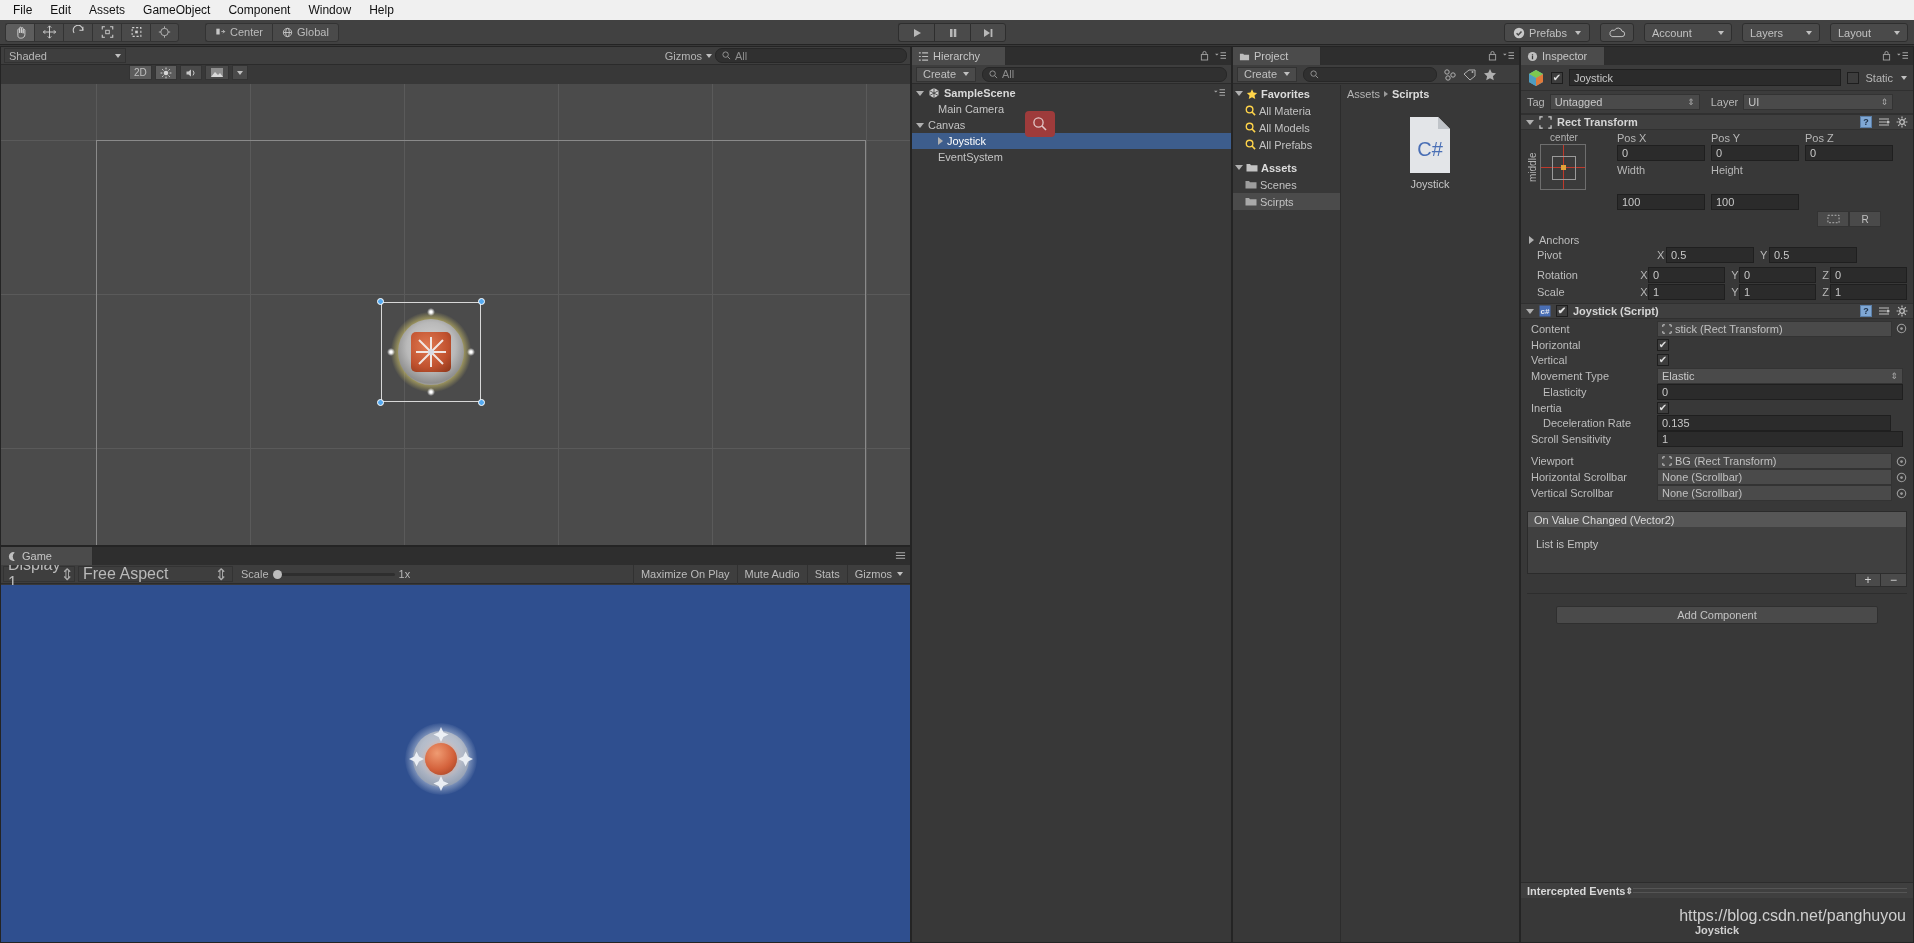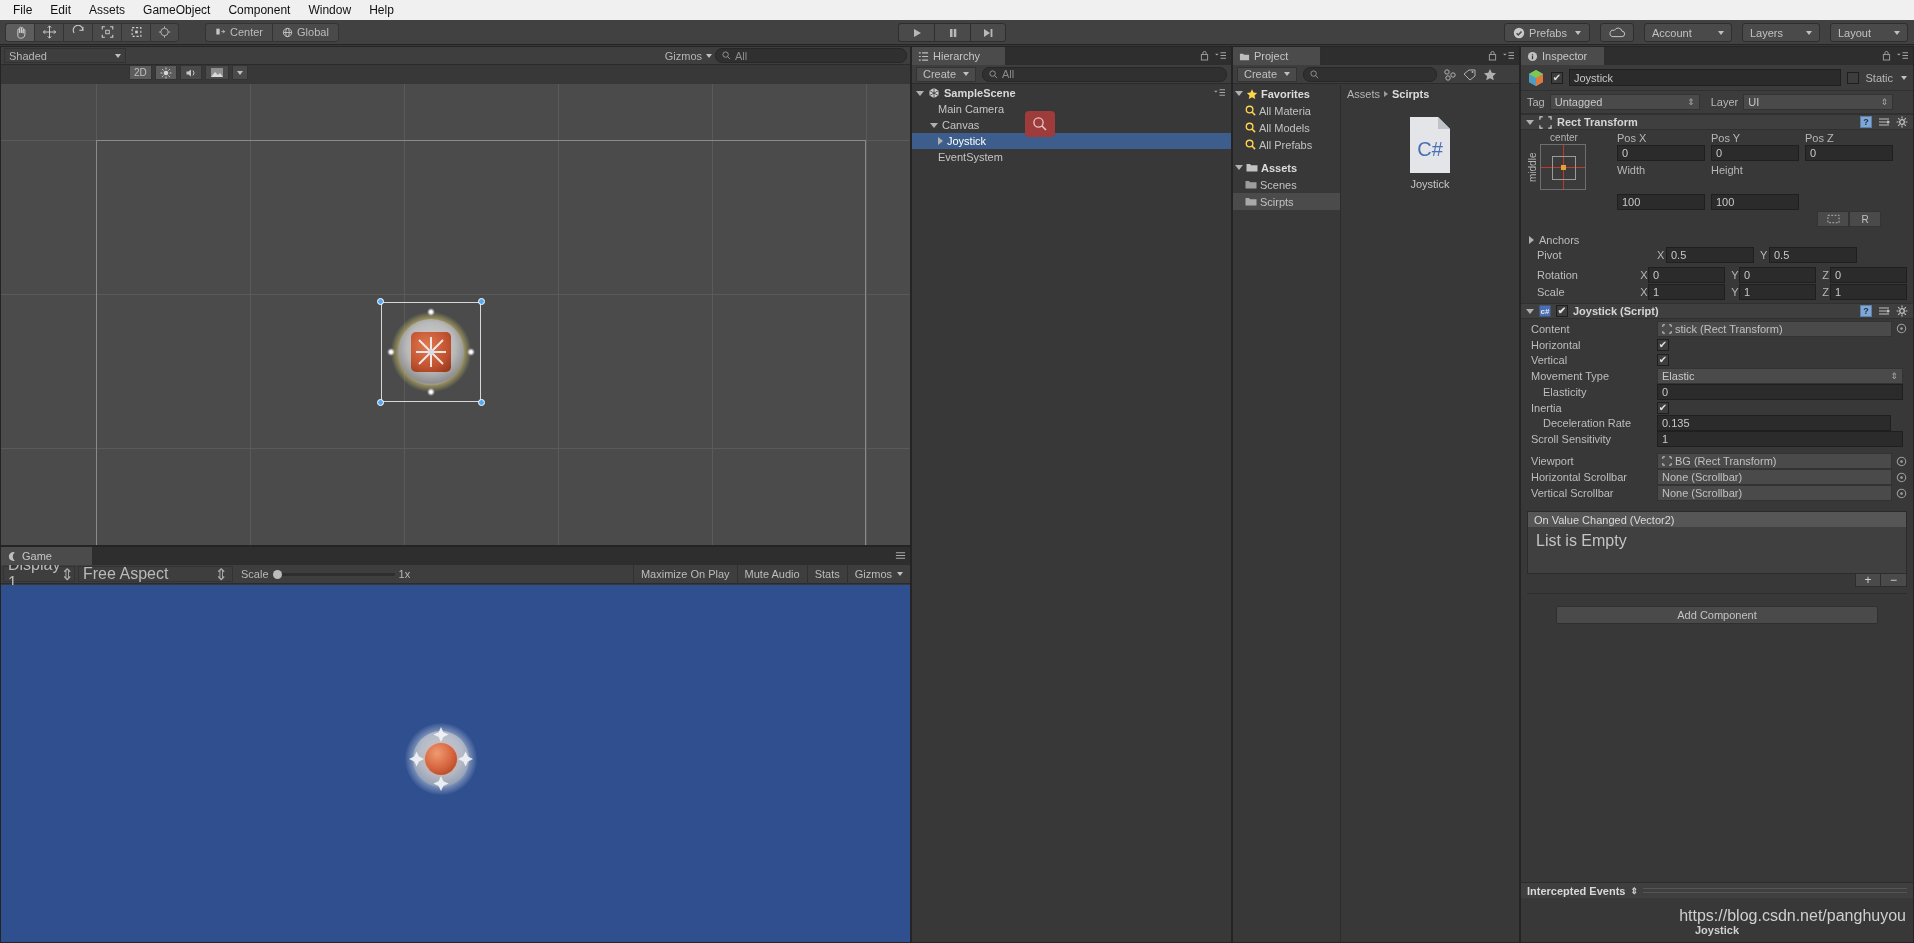--- a/index.html
+++ b/index.html
@@ -158,21 +158,21 @@
   .chk { width: 12px; height: 12px; background: #3d3d3d; border: 1px solid #1e1e1e;
          display: flex; align-items: center; justify-content: center; }
   .chk.on::after { content: "✔"; color: #e0e0e0; font-size: 10px; line-height: 10px; }
   .lbl { font-size: 11px; color: #b7b7b7; }
   .evtbox { background: #404040; border: 1px solid #2b2b2b; }
   .evthdr { background: #565656; height: 15px; display: flex; align-items: center; padding: 0 6px;
             font-size: 11px; color: #dadada; }
   .addcomp { height: 18px; background: #4a4a4a; border: 1px solid #2f2f2f; border-radius: 2px;
     display: flex; align-items: center; justify-content: center; color: #c3c3c3; font-size: 11px; }
   .interc { position: absolute; left: 0; bottom: 44px; right: 0; height: 16px; background: #3f3f3f;
-    border-top: 1px solid #2c2c2c; display: flex; align-items: center; gap: 5px; padding: 0 6px;
+    border-top: 1px solid #2c2c2c; display: flex; align-items: center; padding: 0 6px;
     font-weight: bold; color: #d8d8d8; font-size: 11px; }
   .dbline { flex: 1; height: 5px; border-top: 1px solid #555; border-bottom: 1px solid #555; }
   .prevTitle { position: absolute; bottom: 6px; left: 0; width: 100%; text-align: center;
     font-weight: bold; color: #d0d0d0; font-size: 11px; }
   .watermark { position: absolute; right: 8px; bottom: 18px; color: #cfcfcf; font-size: 16px; }
 
   .joyscene { position: absolute; }
   .selbox { position: absolute; border: 1px solid #d8d8d8; }
   .handle { position: absolute; width: 7px; height: 7px; border-radius: 50%;
             background: #54a9f0; border: 1px solid #ffffff; }
@@ -483,21 +483,21 @@
         <span style="position:absolute;right:5px;top:2px">
           <svg width="13" height="11" viewBox="0 0 14 12">
               <path d="M1 4l2 2 2-2z" fill="#a5a5a5"></path>
               <path d="M7 3h6M7 6h6M7 9h6" stroke="#a5a5a5" stroke-width="1.1"></path>
             </svg>
         </span>
       </div>
       <div class="hrow" style="padding-left:26px">
         <span>Main Camera</span>
       </div>
-      <div class="hrow" style="padding-left:18px">
+      <div class="hrow" style="padding-left:4px">
         <span class="arrowdn" style="margin-right:4px"></span>
         <span>Canvas</span>
       </div>
       <div class="hrow selected" style="padding-left:26px">
         <span class="arrow" style="margin-right:4px"></span>
         <span>Joystick</span>
       </div>
       <div class="hrow" style="padding-left:26px">
         <span>EventSystem</span>
       </div>
@@ -898,21 +898,21 @@
           </div>
           <svg width="11" height="11" viewBox="0 0 12 12">
               <circle cx="6" cy="6" r="4.6" fill="none" stroke="#9b9b9b" stroke-width="1.2"></circle>
               <circle cx="6" cy="6" r="1.5" fill="#9b9b9b"></circle>
             </svg>
         </div>
 
         <div style="margin-top:10px;margin-bottom:2px">
           <div class="evtbox">
             <div class="evthdr">On Value Changed (Vector2)</div>
-            <div style="height:46px;padding:5px 8px;color:#c3c3c3;font-size:16px">List is Empty</div>
+            <div style="height:46px;padding:11px 8px;color:#c3c3c3;font-size:11px">List is Empty</div>
           </div>
           <div style="display:flex;justify-content:flex-end;gap:0;margin-top:-1px">
             <div style="width:26px;height:14px;background:#4a4a4a;border:1px solid #2d2d2d;display:flex;align-items:center;justify-content:center;color:#d4d4d4;font-size:12px">+</div>
             <div style="width:26px;height:14px;background:#4a4a4a;border:1px solid #2d2d2d;border-left:none;display:flex;align-items:center;justify-content:center;color:#d4d4d4;font-size:12px">−</div>
           </div>
         </div>
 
         <div style="border-top:1px solid #2d2d2d;margin-top:6px"></div>
         <div style="display:flex;justify-content:center;margin-top:12px">
           <div class="addcomp" style="width:322px">Add Component</div>

